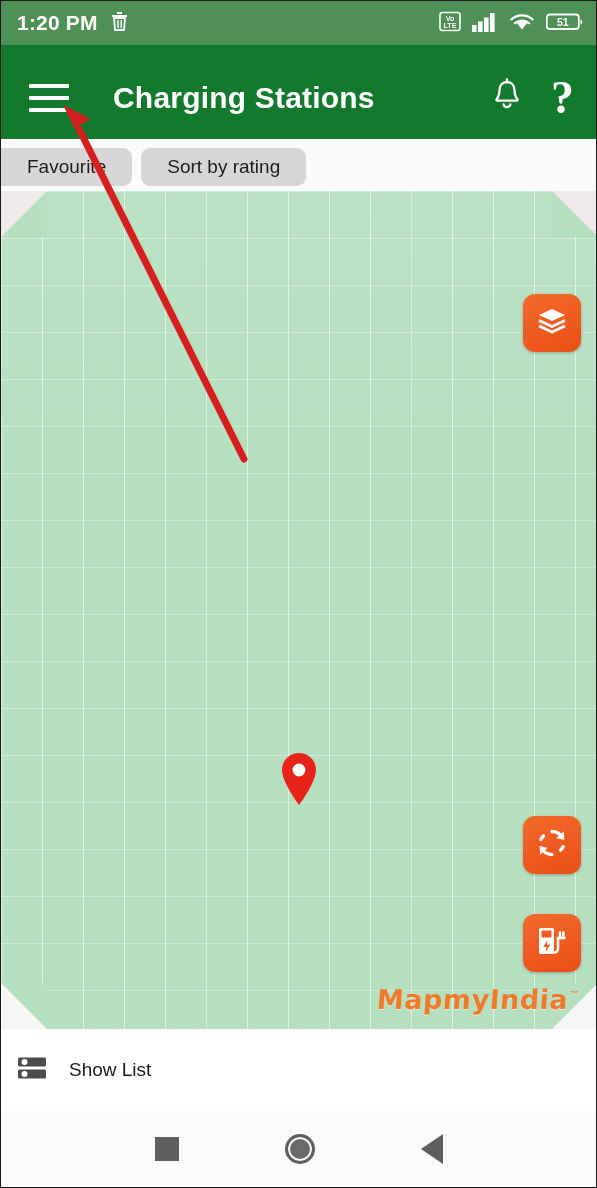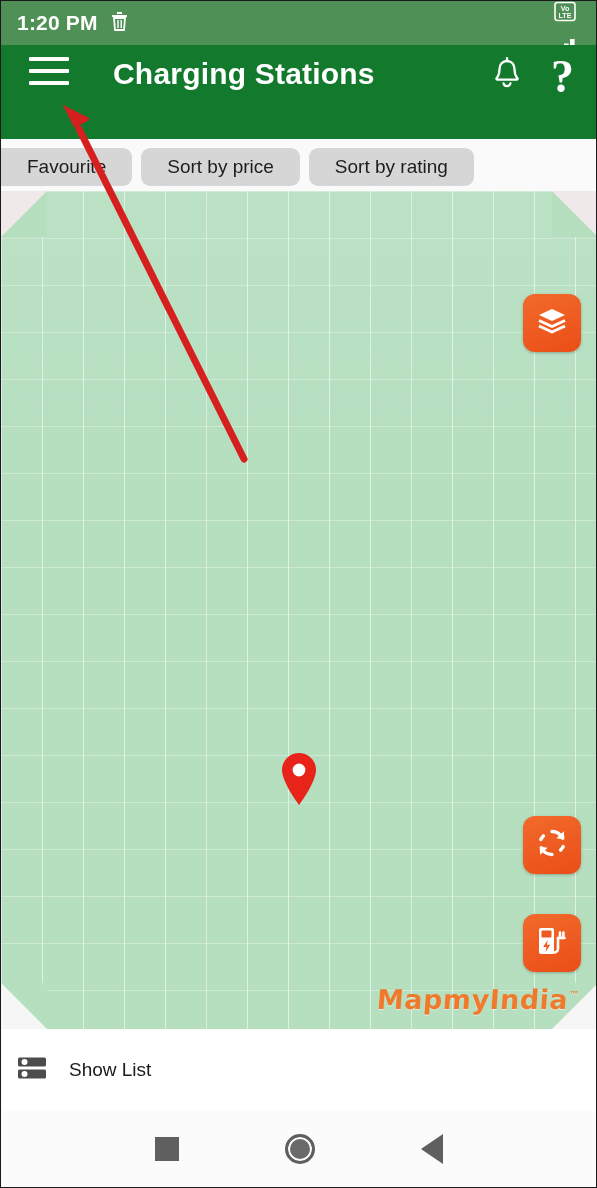--- a/index.html
+++ b/index.html
@@ -23,29 +23,29 @@
     width: 100%; height: 44px;
     background: #4e9055;
     display: flex; 
     padding: 0 12px 0 16px;
   }
   .status-left { display: flex; align-items: center; gap: 12px; }
   .status-time {
     color: #ffffff; font-size: 21px; font-weight: bold;
     letter-spacing: .2px; white-space: nowrap;
   }
-  .status-right { margin-left: auto; display: flex; align-items: center; gap: 11px; flex-direction: column; }
+  .status-right { margin-left: auto; display: flex; align-items: center; gap: 11px; }
   .ico { display: block; }
 
   
   .appbar {
     position: absolute; left: 0; top: 44px;
     width: 100%; height: 94px;
     background: #137a2d;
-    display: flex; align-items: flex-start;
+    display: flex; align-items: center;
     padding: 12px 22px 0 28px;
   }
   .hamburger {
     width: 40px; height: 28px;
     display: flex; flex-direction: column; justify-content: space-between;
     cursor: pointer; flex: 0 0 auto;
   }
   .hamburger span { display: block; height: 4px; background: #ffffff; border-radius: 1px; }
   .appbar-title {
     color: #ffffff; font-size: 30px; font-weight: bold;
@@ -242,21 +242,20 @@
           <path d="M16 1.2v3" stroke="#fff" stroke-width="2.3" stroke-linecap="round"></path>
           <path d="M12.6 26.4a3.5 3.5 0 0 0 6.8 0" fill="none" stroke="#fff" stroke-width="2.3" stroke-linecap="round"></path>
         </svg>
       </span>
       <span class="help-mark">?</span>
     </div>
   </div>
 
   <div class="chipbar">
     <div class="chip first">Favourite</div>
-    <div class="chip">Sort by price</div>
     <div class="chip">Sort by rating</div>
   </div>
 
   <div class="map">
     <div class="map-grid"></div>
     <div class="map-tint"></div>
 
     <div class="corner tl"></div>
     <div class="corner tr"></div>
     <div class="corner bl"></div>

